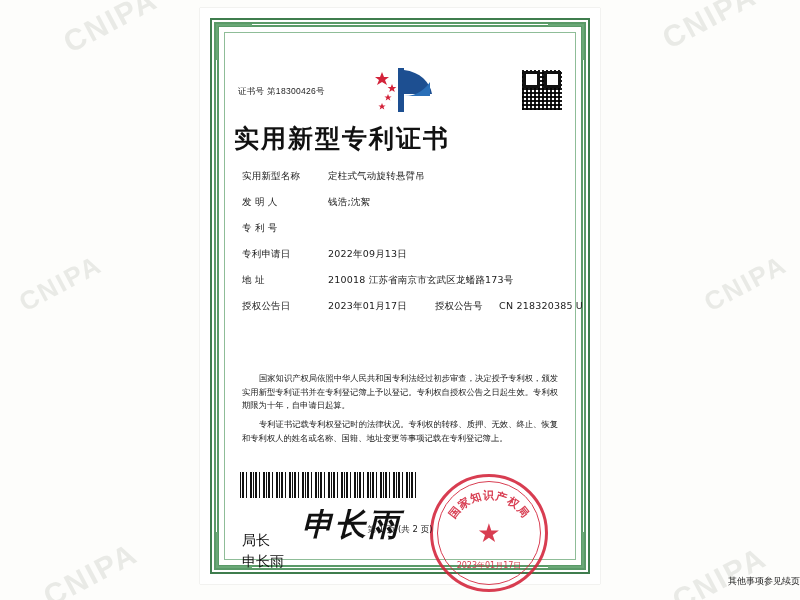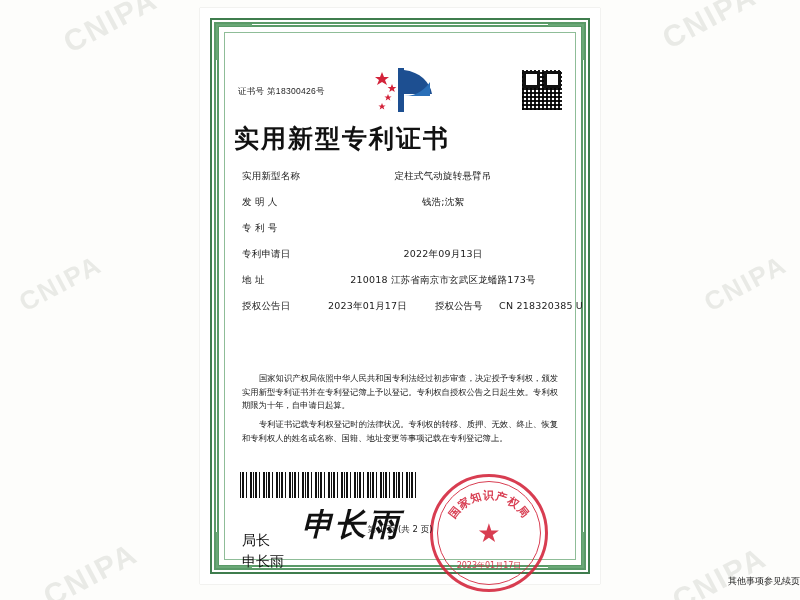--- a/index.html
+++ b/index.html
@@ -152,21 +152,20 @@
     font-family: "DejaVu Sans", sans-serif;
   }
   .row .lab {
     width: 86px;
     flex: 0 0 86px;
     letter-spacing: .2px;
   }
   .row .val {
     flex: 1;
     letter-spacing: .2px;
-    text-align: center;
   }
   .row.two .val {
     flex: 0 0 auto;
     margin-right: 28px;
   }
   .row.two .lab2 {
     width: 64px;
     flex: 0 0 64px;
   }
 

